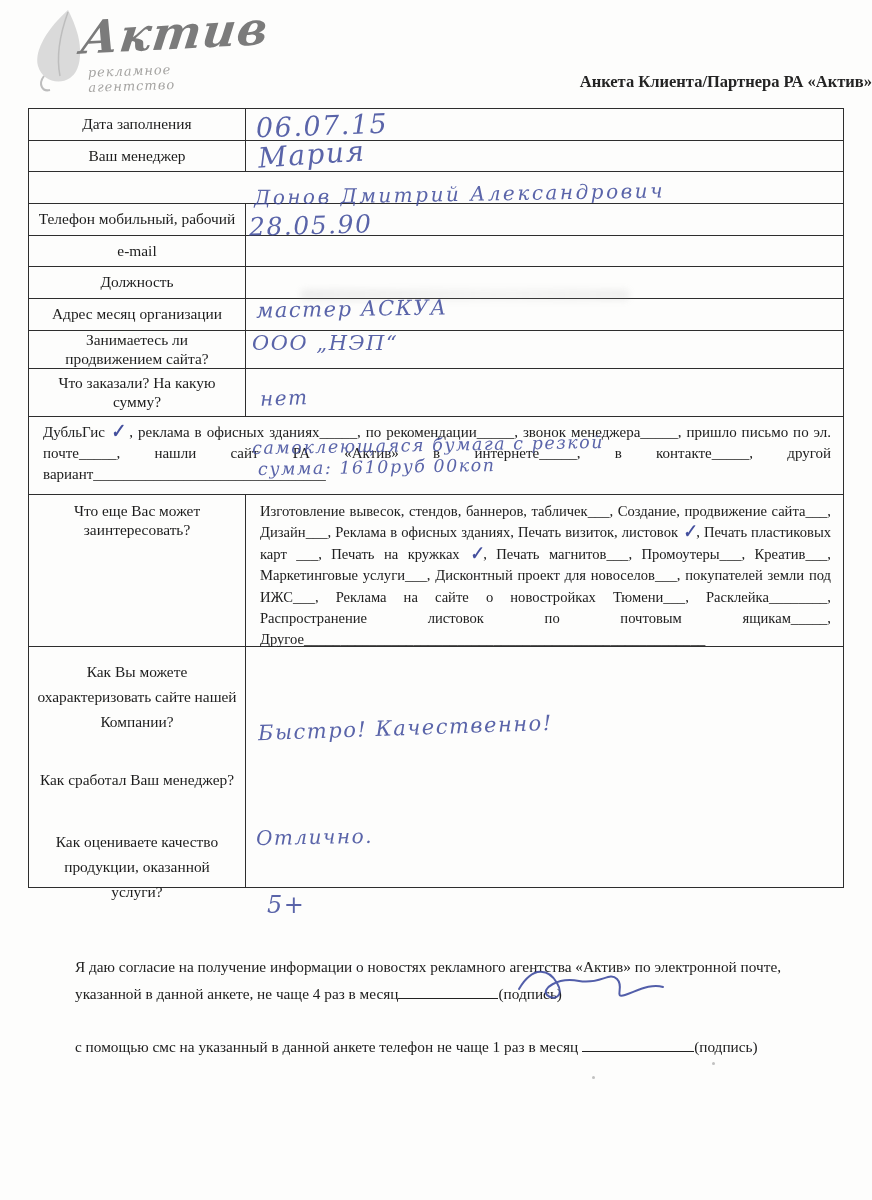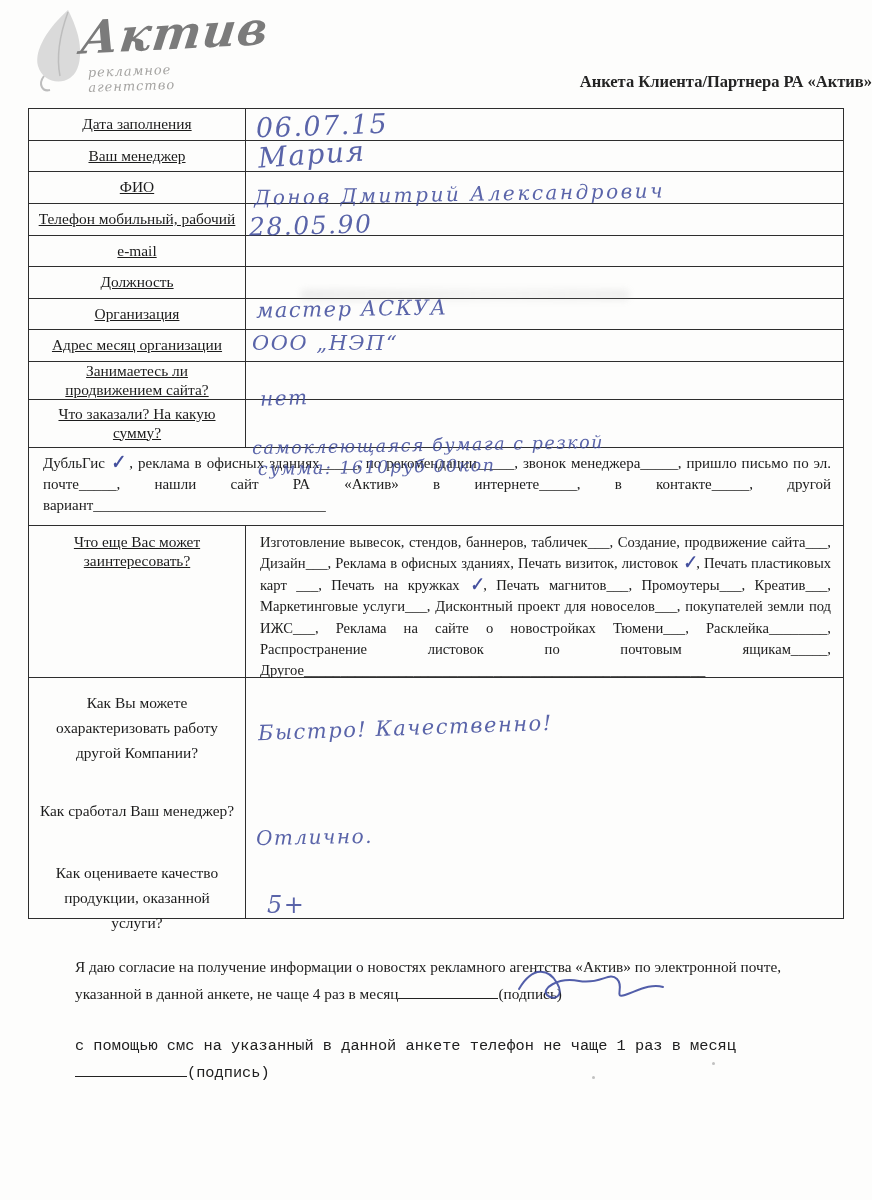--- a/index.html
+++ b/index.html
@@ -34,21 +34,21 @@
   
   .formtable {
     position:absolute; left:28px; top:108px; width:816px;
     border:1.6px solid #2e2e2e;
   }
   .row { display:flex; border-bottom:1.4px solid #2e2e2e; }
   .row:last-child { border-bottom:none; }
   .cell-label {
     width:217px; flex:0 0 217px; border-right:1.4px solid #2e2e2e;
     display:flex; align-items:center; justify-content:center;
-    text-align:center; font-size:15.4px; line-height:1.22; padding:2px 8px;text-decoration:underline;
+    text-align:center; font-size:15.4px; line-height:1.22; padding:2px 8px;
   }
   .cell-label.top { align-items:flex-start; padding-top:7px; }
   .cell-value { flex:1; position:relative; }
   .para {
     font-size:15px; line-height:20.8px; text-align:justify;
     padding:5px 12px 0 14px; color:#202020;
   }
   .para.small { font-size:14.6px; line-height:21.4px; padding-top:6px; }
   .final-label-cell { position:relative; }
   .fq { position:absolute; left:0; width:100%; text-align:center;
@@ -70,21 +70,21 @@
     position:absolute; left:300px; top:289px; width:330px; height:12px;
     background:linear-gradient(90deg, rgba(160,160,160,.45), rgba(175,175,175,.3) 60%, rgba(160,160,160,.4));
     filter:blur(3px); opacity:.35; border-radius:6px;
   }
 
   
   .consent {
     position:absolute; left:75px; top:953px; width:732px;
     font-size:15.3px; line-height:27px; color:#202020;
   }
-  .consent p.second { margin-top:26px;font-family:Liberation Mono, monospace; }
+  .consent p.second { margin-top:26px; }
   .blank {
     display:inline-block; border-bottom:1.5px solid #222;
     height:14px; vertical-align:baseline;
   }
   .blank.w1 { width:100px; }
   .blank.w2 { width:112px; }
   .sig { position:absolute; left:438px; top:6px; }
 
   .speck { position:absolute; width:3px; height:3px; border-radius:50%;
            background:#8f8f8f; opacity:.55; }
@@ -110,37 +110,32 @@
 
     <div class="row" style="height:32px">
       <div class="cell-label">Дата заполнения</div>
       <div class="cell-value"></div>
     </div>
     <div class="row" style="height:31px">
       <div class="cell-label">Ваш менеджер</div>
       <div class="cell-value"></div>
     </div>
     <div class="row" style="height:32px">
-      <div class="cell-label">ФИО</div>
       <div class="cell-value"></div>
     </div>
     <div class="row" style="height:32px">
       <div class="cell-label">Телефон мобильный, рабочий</div>
       <div class="cell-value"></div>
     </div>
     <div class="row" style="height:31px">
       <div class="cell-label">e-mail</div>
       <div class="cell-value"></div>
     </div>
     <div class="row" style="height:32px">
       <div class="cell-label">Должность</div>
-      <div class="cell-value"></div>
-    </div>
-    <div class="row" style="height:31px">
-      <div class="cell-label">Организация</div>
       <div class="cell-value"></div>
     </div>
     <div class="row" style="height:32px">
       <div class="cell-label">Адрес месяц организации</div>
       <div class="cell-value"></div>
     </div>
     <div class="row" style="height:38px">
       <div class="cell-label">Занимаетесь ли продвижением сайта?</div>
       <div class="cell-value"></div>
     </div>
@@ -154,21 +149,21 @@
       </div>
     </div>
     <div class="row" style="height:152px">
       <div class="cell-label top">Что еще Вас может заинтересовать?</div>
       <div class="cell-value">
         <div class="para small inkify">Изготовление вывесок, стендов, баннеров, табличек___, Создание, продвижение сайта___, Дизайн___, Реклама в офисных зданиях, Печать визиток, листовок <span class="check">✓</span>, Печать пластиковых карт ___, Печать на кружках <span class="check">✓</span>, Печать магнитов___, Промоутеры___, Креатив___, Маркетинговые услуги___, Дисконтный проект для новоселов___, покупателей земли под ИЖС___, Реклама на сайте о новостройках Тюмени___, Расклейка________, Распространение листовок по почтовым ящикам_____, Другое_______________________________________________________</div>
       </div>
     </div>
     <div class="row" style="height:240px">
       <div class="cell-label final-label-cell">
-        <div class="fq" style="top:12px">Как Вы можете охарактеризовать работу другой Компании?</div>
+        <div class="fq" style="top:12px">Как Вы можете охарактеризовать сайте нашей Компании?</div>
         <div class="fq" style="top:120px">Как сработал Ваш менеджер?</div>
         <div class="fq" style="top:182px">Как оцениваете качество продукции, оказанной услуги?</div>
       </div>
       <div class="cell-value"></div>
     </div>
   </div>
 
   <div class="ink-layer">
     <div class="smudge"></div>
 

